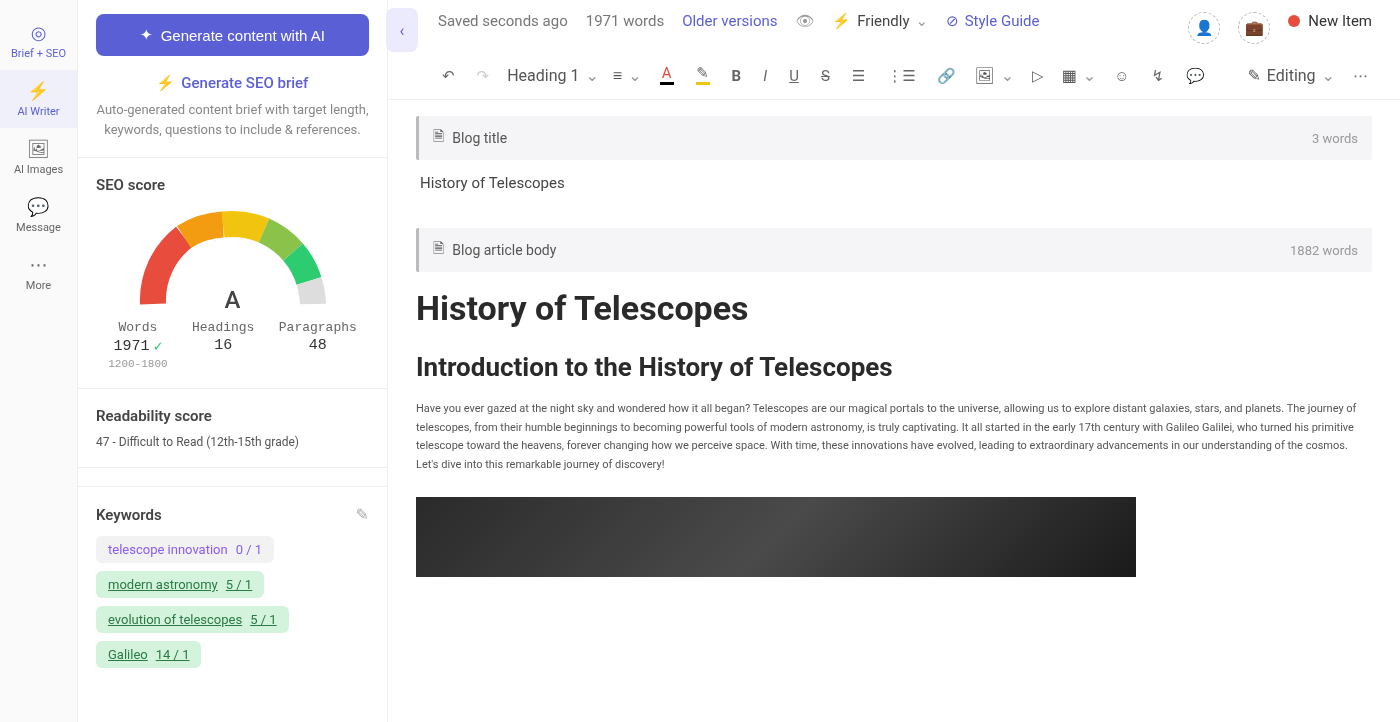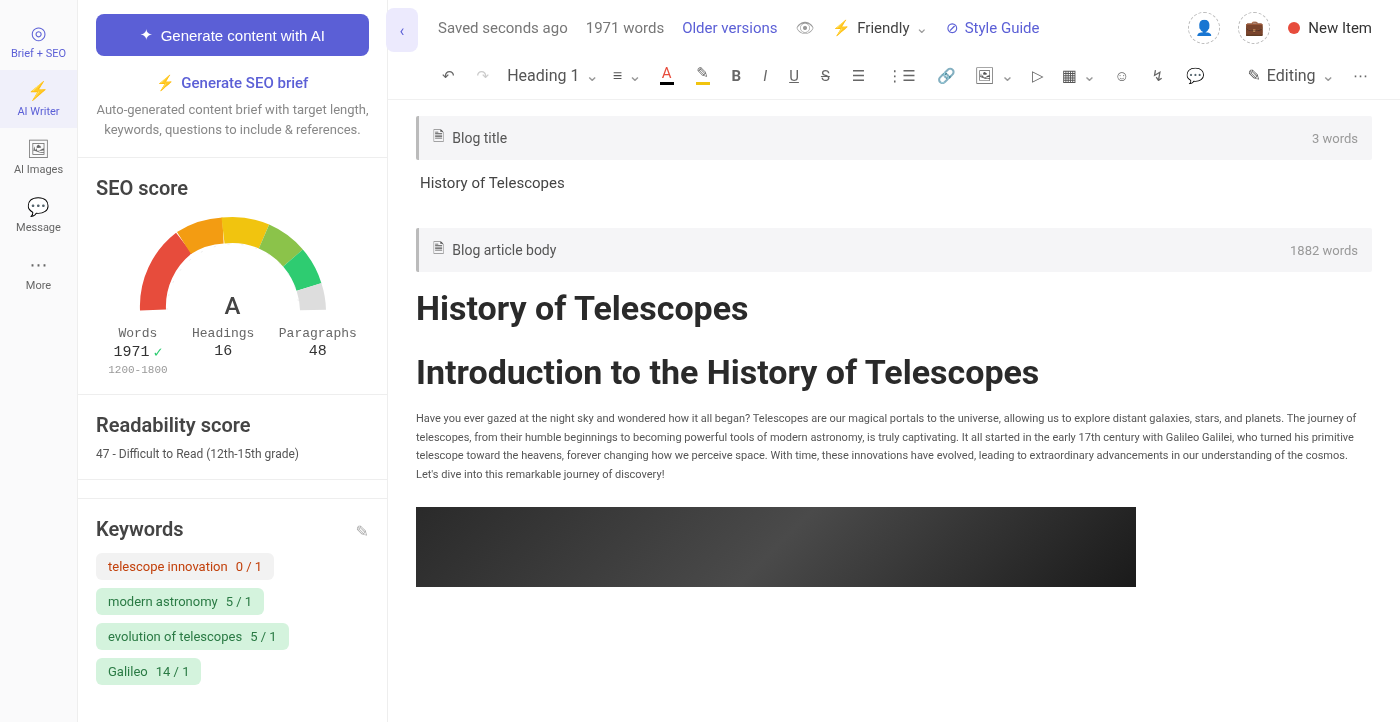--- a/index.html
+++ b/index.html
@@ -8,62 +8,62 @@
 .left-nav { width: 78px; background: #fafafb; display: flex; flex-direction: column; align-items: center; padding-top: 12px; border-right: 1px solid #eee; }
 .nav-item { display: flex; flex-direction: column; align-items: center; gap: 4px; padding: 10px 4px; width: 100%; cursor: pointer; font-size: 11px; color: #666; }
 .nav-item.active { color: #5b5fd6; background: #f0f0fa; }
 .nav-item.first { color: #5b5fd6; }
 .nav-icon { font-size: 18px; }
 .sidebar { width: 310px; border-right: 1px solid #eee; overflow-y: auto; padding: 14px 18px; position: relative; }
 .sidebar::-webkit-scrollbar { width: 6px; }
 .gen-btn { width: 100%; background: #5b5fd6; color: #fff; border: none; border-radius: 8px; padding: 12px; font-size: 15px; font-weight: 500; cursor: pointer; display: flex; align-items: center; justify-content: center; gap: 8px; margin-bottom: 18px; }
 .seo-brief-link { text-align: center; color: #5b5fd6; font-size: 15px; font-weight: 500; display: flex; align-items: center; justify-content: center; gap: 6px; margin-bottom: 8px; }
 .seo-brief-desc { text-align: center; color: #888; font-size: 13px; line-height: 1.5; margin-bottom: 18px; }
-.section-title { font-size: 20px; font-weight: 600; color: #444; margin: 14px 0 10px; }
+.section-title { font-size: 15px; font-weight: 600; color: #444; margin: 14px 0 10px; }
 .gauge-wrap { display: flex; flex-direction: column; align-items: center; margin-bottom: 12px; }
 .gauge { position: relative; width: 200px; height: 110px; }
 .gauge svg { width: 100%; height: 100%; }
 .gauge-letter { position: absolute; bottom: 0; left: 50%; transform: translateX(-50%); font-size: 24px; font-weight: 500; color: #444; }
 .stats-row { display: flex; justify-content: space-around; margin-top: 6px; font-family: Liberation Mono, monospace; }
 .stat { text-align: center; }
 .stat-label { font-size: 13px; color: #666; }
 .stat-value { font-size: 15px; color: #333; margin-top: 2px; display:flex; align-items:center; justify-content:center; gap:4px;}
 .stat-range { font-size: 11px; color: #999; margin-top: 2px; }
 .divider { border-top: 1px solid #eee; margin: 18px -18px; }
 .readability-text { font-size: 12px; color: #555; }
 .plag-row { display: flex; justify-content: space-between; align-items: center; }
 .check-link { color: #5b5fd6; font-size: 14px; display:flex; align-items:center; gap:6px;}
 .kw-header { display: flex; justify-content: space-between; align-items: flex-end; }
 .kw-edit { color: #aaa; cursor: pointer; }
 .keyword-list { margin-top: 12px; display: flex; flex-direction: column; gap: 8px; align-items: flex-start; }
 .keyword-chip { padding: 6px 12px; border-radius: 6px; font-size: 13px; display: inline-flex; gap: 8px; }
-.kw-neutral { background: #f2f2f2; color: #c2410c; }
-.kw-green { background: #d4f3dd; color: #2a7a44; }
+.kw-neutral { background: #f2f2f2; color: #8b5cf6; }
+.kw-green { background: #d4f3dd; color: #2a7a44; text-decoration: underline; }
 .kw-count { color: inherit; }
 .main { flex: 1; display: flex; flex-direction: column; position: relative; }
 .collapse-btn { position: absolute; left: -2px; top: 8px; width: 32px; height: 44px; border-radius: 8px; background: #eceafd; color: #5b5fd6; display: flex; align-items: center; justify-content: center; cursor: pointer; font-size: 16px; z-index:5;}
-.topbar { display: flex; align-items: center; padding: 12px 28px 12px 50px; gap: 18px; font-size: 15px; color: #777; }
+.topbar { display: flex; align-items: flex-start; padding: 12px 28px 12px 50px; gap: 18px; font-size: 15px; color: #777; }
 .topbar .link { color: #5b5fd6; cursor: pointer; }
 .tone-sel { display: flex; align-items: center; gap: 6px; color: #444; cursor:pointer;}
 .styleguide { color: #5b5fd6; display:flex; align-items:center; gap:6px; cursor:pointer;}
 .topbar-spacer { flex: 1; }
 .circle-icon { width: 32px; height: 32px; border: 1.5px dashed #bbb; border-radius: 50%; display: flex; align-items: center; justify-content: center; color: #888; cursor: pointer; }
 .new-item { display: flex; align-items: center; gap: 8px; font-size: 15px; color: #333; }
 .red-dot { width: 12px; height: 12px; background: #e74c3c; border-radius: 50%; }
 .toolbar { display: flex; align-items: center; gap: 14px; padding: 8px 28px 12px 50px; border-bottom: 1px solid #f0f0f0; color: #555; }
 .tb-btn { cursor: pointer; padding: 2px 4px; color:#666; font-size:15px; display:flex; align-items:center;}
 .tb-sel { display: flex; align-items: center; gap: 6px; cursor: pointer; }
 .editing-sel{ display:flex; align-items:center; gap:6px; margin-left:auto;}
 .content { flex: 1; overflow-y: auto; padding: 16px 28px; }
 .field-header { background: #f5f5f7; border-left: 3px solid #bbb; padding: 10px 14px; display: flex; align-items: center; justify-content: space-between; font-size: 14px; color: #555; margin-bottom: 14px; border-radius: 2px;}
 .field-header .left { display: flex; align-items: center; gap: 8px; }
 .words-badge { color: #999; font-size: 13px; }
 .title-text { font-size: 15px; color: #444; margin-bottom: 36px; padding-left: 4px;}
 h1.article-h1 { font-size: 34px; font-weight: 700; margin: 16px 0 24px; color:#2a2a2a; }
-h2.article-h2 { font-size: 34px; font-weight: 700; margin: 20px 0 18px; color:#2a2a2a;}
+h2.article-h2 { font-size: 26px; font-weight: 700; margin: 20px 0 18px; color:#2a2a2a;}
 p.article-p { font-size: 11px; line-height: 1.7; color: #555; margin-bottom: 22px; }
 .img-placeholder { width: 720px; height: 80px; background: linear-gradient(135deg, #2a2a2a, #4a4a4a, #1a1a1a); margin-top:4px;}
 .check-green { color: #2ecc71; }
 .font-color-btn { display:inline-flex; flex-direction:column; align-items:center; line-height:1;}
 .font-color-btn .bar { width:14px; height:3px; background:#000; margin-top:1px;}
 .highlight-btn .bar { background:#f1c40f;}
 </style>
 </head>
 <body>
 

